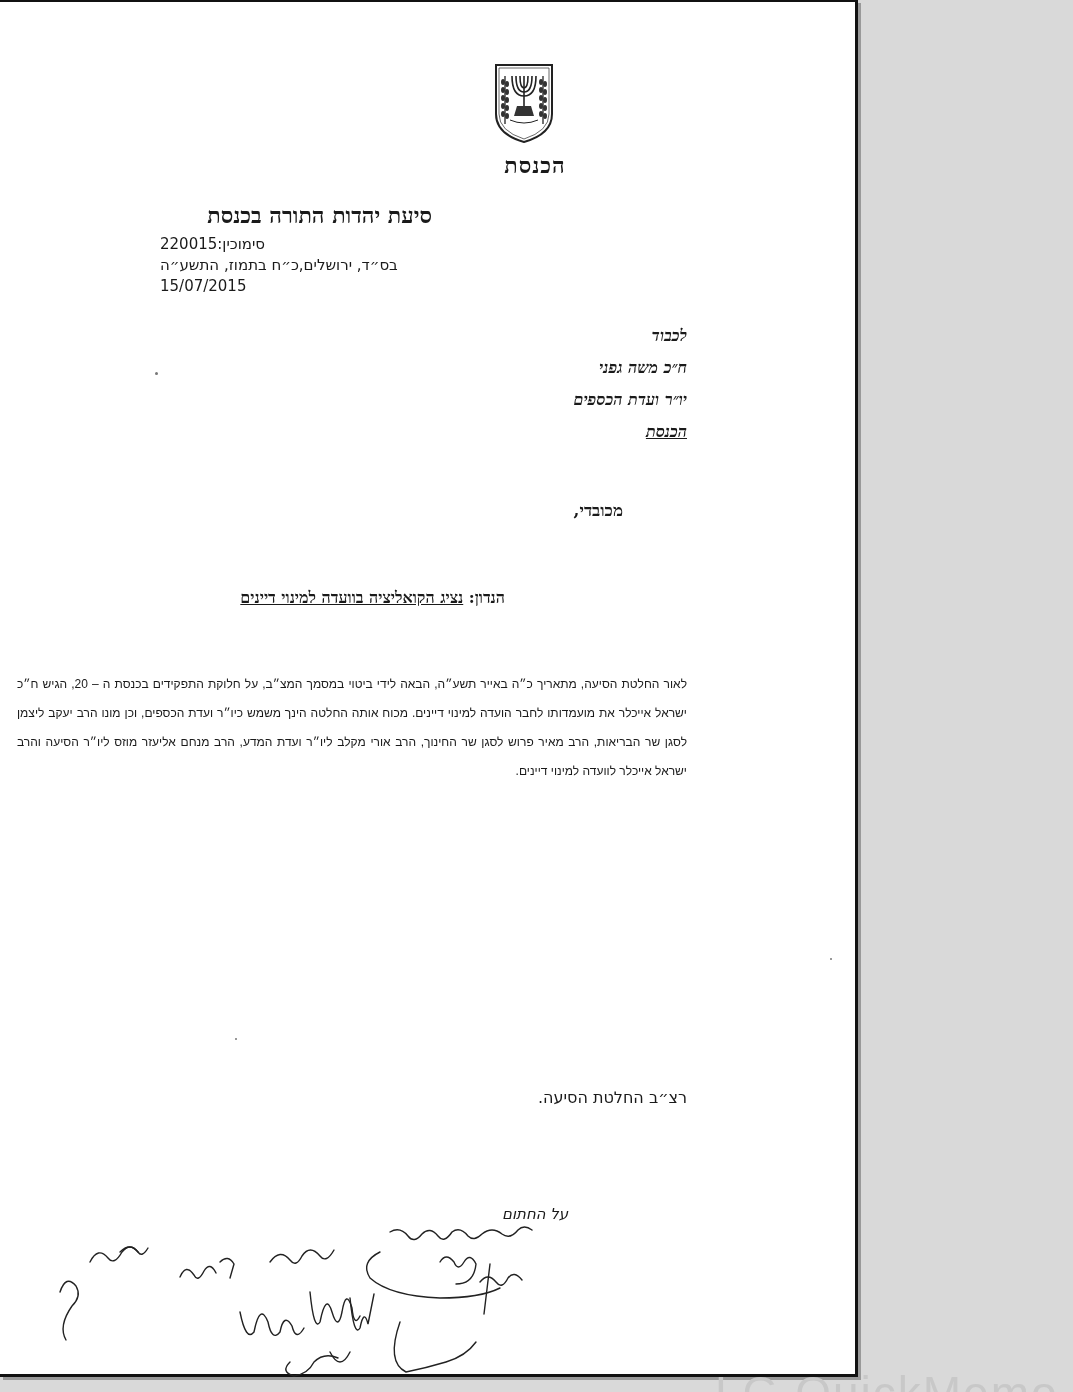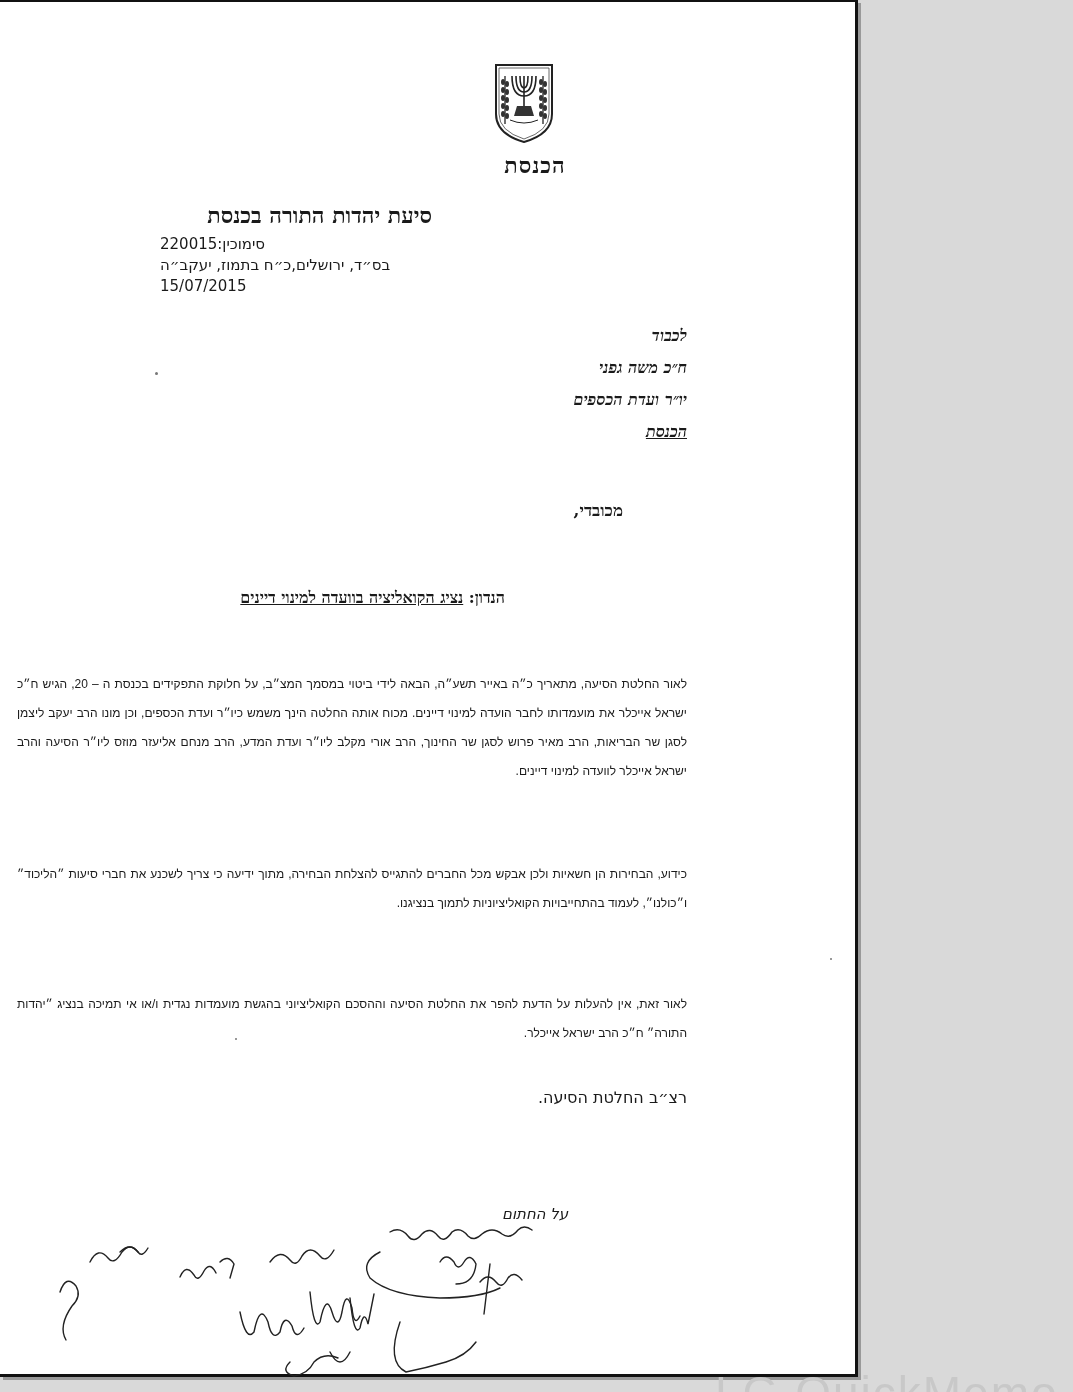--- a/index.html
+++ b/index.html
@@ -90,43 +90,41 @@
     <path d="M18 58 Q32 64 46 58" fill="none" stroke="#222" stroke-width="1"></path>
   </svg>
   <div class="abs knesset-label rtl">הכנסת</div>
 
   <div class="abs faction-title rtl">סיעת יהדות התורה בכנסת</div>
 
   <div class="abs ref">
     <div class="rtl" style="text-align:left;">
       <span>סימוכין:</span><span>220015</span>
     </div>
-    <div class="rtl">בס״ד, ירושלים,כ״ח בתמוז, יעקב״ה</div>
+    <div class="rtl">בס״ד, ירושלים,כ״ח בתמוז, התשע״ה</div>
     <div>15/07/2015</div>
   </div>
 
   <div class="abs addressee rtl">
     <div>לכבוד</div>
     <div>ח״כ משה גפני</div>
     <div>יו״ר ועדת הכספים</div>
     <div class="u">הכנסת</div>
   </div>
 
   <div class="abs speck" style="left:155px; top:370px;"></div>
 
   <div class="abs salutation rtl">מכובדי,</div>
 
   <div class="abs subject rtl">
     <span>הנדון:</span>
     <span class="u">נציג הקואליציה בוועדה למינוי דיינים</span>
   </div>
 
   <div class="abs body-para p1 rtl">לאור החלטת הסיעה, מתאריך כ״ה באייר תשע״ה, הבאה לידי ביטוי במסמך המצ״ב, על חלוקת התפקידים בכנסת ה – 20, הגיש ח״כ ישראל אייכלר את מועמדותו לחבר הועדה למינוי דיינים. מכוח אותה החלטה הינך משמש כיו״ר ועדת הכספים, וכן מונו הרב יעקב ליצמן לסגן שר הבריאות, הרב מאיר פרוש לסגן שר החינוך, הרב אורי מקלב ליו״ר ועדת המדע, הרב מנחם אליעזר מוזס ליו״ר הסיעה והרב ישראל אייכלר לוועדה למינוי דיינים.</div>
-  <div class="abs body-para p2 rtl">כידוע, הבחירות הן חשאיות ולכן אבקש מכל החברים להתגייס להצלחת הבחירה, מתוך ידיעה כי צריך לשכנע את חברי סיעות ״הליכוד״ ו״כולנו״, לעמוד בהתחייבויות הקואליציוניות לתמוך בנציגנו.</div>
-  <div class="abs body-para p3 rtl">לאור זאת, אין להעלות על הדעת להפר את החלטת הסיעה וההסכם הקואליציוני בהגשת מועמדות נגדית ו/או אי תמיכה בנציג ״יהדות התורה״ ח״כ הרב ישראל אייכלר.</div>
   <div class="abs closing rtl">רצ״ב החלטת הסיעה.</div>
 
   <div class="abs sig-label rtl">על החתום</div>
 
   <svg class="abs signatures" viewBox="0 0 580 160">
     <g fill="none" stroke="#222" stroke-width="1.4" stroke-linecap="round">
       <path d="M360 10 q10 -6 18 4 q6 8 14 -2 q8 -8 16 2 q6 8 14 -4 q8 -6 16 4 q6 6 14 -2 q10 -8 20 0 q8 6 16 -4 q6 -6 14 0"></path>
       <path d="M350 30 q-20 10 -10 26 q20 18 70 20 q40 0 60 -10"></path>
       <path d="M450 60 q8 -10 16 0 q6 8 12 -4 q6 -8 14 2"></path>
       <path d="M410 40 q6 -10 14 0 q4 10 10 0 q6 -10 12 2 q-2 20 -20 20"></path>

